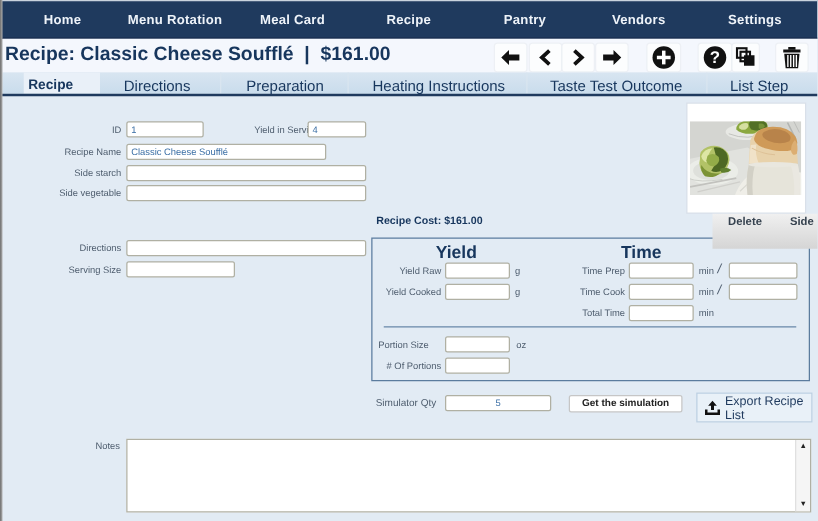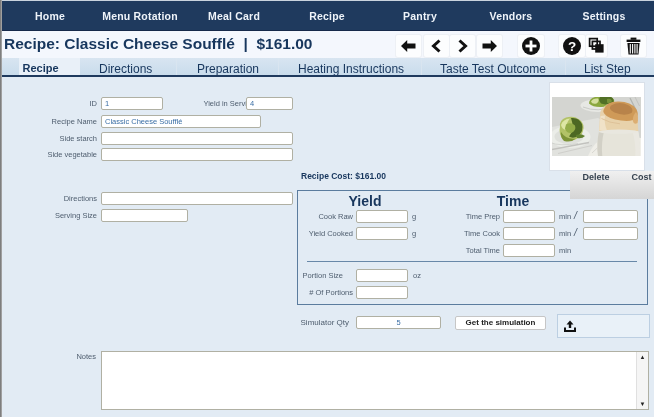--- a/index.html
+++ b/index.html
@@ -129,21 +129,21 @@
 <div class="lbl" style="left:97px;top:194px;">Directions</div>
 <div class="inp" style="left:101px;top:192px;width:192px;height:13px;"></div>
 <div class="lbl" style="left:97px;top:211px;">Serving Size</div>
 <div class="inp" style="left:101px;top:209px;width:87px;height:13px;"></div>
 
 <div id="recipecost">Recipe Cost: $161.00</div>
 <div id="panel"></div>
 <span class="phead" style="left:365px;top:193px;">Yield</span>
 <span class="phead" style="left:513px;top:193px;">Time</span>
 
-<div class="lbl" style="left:353px;top:212px;">Cook Raw</div>
+<div class="lbl" style="left:353px;top:212px;">Yield Raw</div>
 <div class="inp" style="left:356px;top:210px;width:52px;height:13px;"></div>
 <div class="unit" style="left:412px;top:212px;">g</div>
 <div class="lbl" style="left:353px;top:229px;">Yield Cooked</div>
 <div class="inp" style="left:356px;top:227px;width:52px;height:13px;"></div>
 <div class="unit" style="left:412px;top:229px;">g</div>
 
 <div class="lbl" style="left:500px;top:212px;text-align:right;">Time Prep</div>
 <div class="inp" style="left:503px;top:210px;width:52px;height:13px;"></div>
 <div class="unit" style="left:559px;top:212px;">min</div>
 <div class="unit" style="left:574px;top:209px;font-size:10.5px;font-style:italic;">/</div>
@@ -166,20 +166,21 @@
 <div class="inp" style="left:356px;top:286px;width:52px;height:13px;"></div>
 
 <div class="lbl" style="left:349px;top:318px;font-size:8px;">Simulator Qty</div>
 <div class="inp" style="left:356px;top:316px;width:85px;height:13px;text-align:center;">5</div>
 <div id="getsim">Get the simulation</div>
 <div id="exportbtn">
   <svg style="position:absolute;left:4px;top:4px;" width="16" height="16" viewBox="0 0 16 16">
       <path d="M8 1.5 L11.5 5.5 L9.2 5.5 L9.2 9 L6.8 9 L6.8 5.5 L4.5 5.5 Z" fill="#111"></path>
       <path d="M2 8.5 L2 13 L14 13 L14 8.5 L12 8.5 L12 11 L4 11 L4 8.5 Z" fill="#111"></path>
     </svg>
+  <div class="txt">Export Recipe<br>List</div>
 </div>
 
 <div id="photobox">
 <svg style="position:absolute;left:2px;top:13.5px;" width="89" height="59" viewBox="0 0 89 59">
   <rect width="89" height="59" fill="#d4d5d1"></rect>
   <path d="M0 30 L46 21 L89 46 L89 59 L0 59 Z" fill="#e1e2de"></path>
   <ellipse cx="46" cy="8.5" rx="17.5" ry="6.5" fill="#e7e8e4"></ellipse>
   <path d="M31 10 Q46 16 62 9" fill="none" stroke="#c2c3bf" stroke-width="0.8"></path>
   <path d="M37 6.5 Q37 1.5 43 0 L59 0 Q63 2 62 5.5 Q59 9.5 50 10 Q41 10.5 37 6.5 Z" fill="#8ba83f"></path>
   <path d="M48 0 L59 0 Q63 2 61 6 Q56 9 49 6.5 Q46 3 48 0 Z" fill="#527026"></path>
@@ -207,21 +208,21 @@
   <path d="M84 15 Q87 19 85.5 26 Q82 28.5 80.8 23.5 Q80.8 18 84 15 Z" fill="#dcae72"></path>
   <path d="M49.5 21.5 Q57 26 68 26.8" fill="none" stroke="#ddc096" stroke-width="0.9"></path>
   <path d="M46 59 Q44.3 46 47 34.5 L86.3 34.5 Q88.6 46 87.8 59 Z" fill="#e6e4da"></path>
   <path d="M46 59 Q44.3 46 47 34.5 L52 34.5 Q49 46 50.3 59 Z" fill="#d2d0c6"></path>
   <path d="M80.5 34.5 Q84 46 83.3 59 L87.8 59 Q88.6 46 86.3 34.5 Z" fill="#eae8e1"></path>
   <ellipse cx="66.6" cy="34.7" rx="19.7" ry="2.1" fill="#e9e7df"></ellipse>
 </svg>
 </div>
 <div id="photobtns">
     <span style="left:26px;">Delete</span>
-    <span style="left:71.5px;">Cost</span>
+    <span style="left:71.5px;">Side</span>
   </div>
 
 <div class="lbl" style="left:96px;top:352px;">Notes</div>
 <div id="notes">
   <div id="sbar">
     <div class="sarr" style="top:0;">▲</div>
     <div class="sarr" style="bottom:0;">▼</div>
   </div>
 </div>
 

